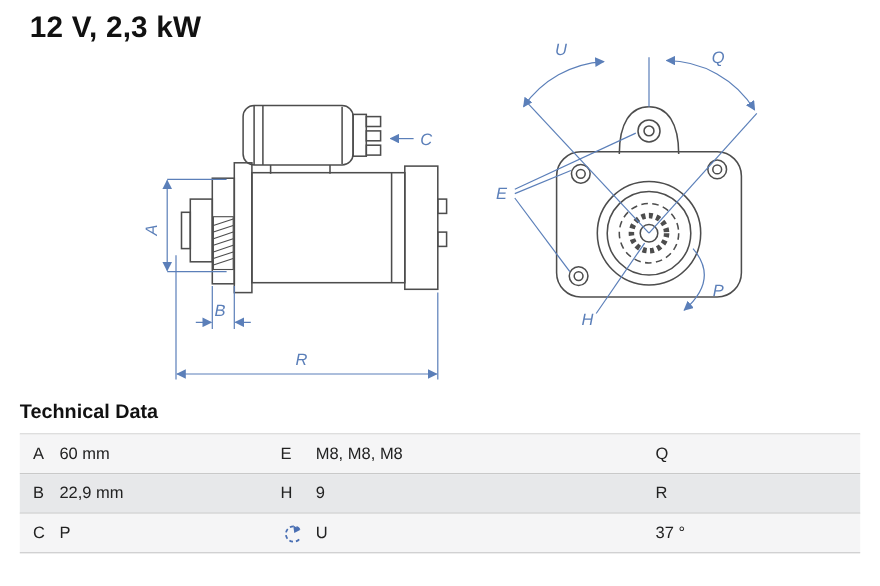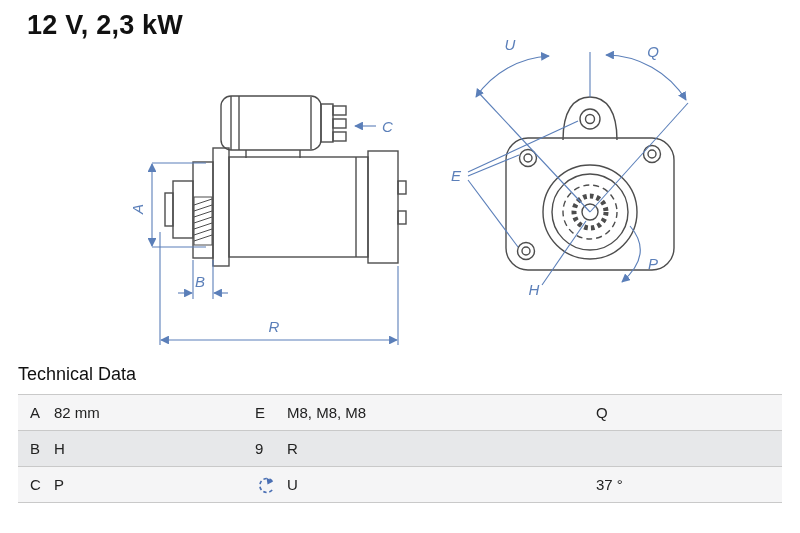--- a/index.html
+++ b/index.html
@@ -11,21 +11,21 @@
     position:absolute;left:27px;top:10px;
     font-size:27px;font-weight:700;letter-spacing:.2px;color:#111;
   }
   .drawing{position:absolute;left:0;top:0;width:800px;height:362px;}
   .gray{stroke:#4d4d4d;fill:none;stroke-width:1.4;}
   .gray-thin{stroke:#4d4d4d;fill:none;stroke-width:1;}
   .blue{stroke:#5b7fb9;fill:none;stroke-width:1.1;}
   .dimtext{fill:#5b7fb9;stroke:none;font-size:15px;font-style:italic;font-family:"Liberation Sans",sans-serif;}
   .tech-heading{
     position:absolute;left:18px;top:364px;
-    font-size:18px;font-weight:400;color:#111;
+    font-size:18px;font-weight:700;color:#111;
   }
   .table{
     position:absolute;left:18px;top:394px;width:764px;
     border-top:1px solid #c9c9c9;font-size:15px;color:#222;
   }
   .row{
     display:grid;
     grid-template-columns:36px 201px 32px 309px 28px auto;
     align-items:center;height:35px;border-bottom:1px solid #c9c9c9;
   }
@@ -147,27 +147,28 @@
     <text class="dimtext" text-anchor="middle" x="534" y="295">H</text>
     <text class="dimtext" x="648" y="269">P</text>
   </g>
 </svg>
 
 <div class="tech-heading">Technical Data</div>
 
 <div class="table">
   <div class="row">
     <div class="cell key1">A</div>
-    <div class="cell">82 mm</div>
+    <div class="cell">60 mm</div>
     <div class="cell">E</div>
     <div class="cell">M8, M8, M8</div>
     <div class="cell">Q</div>
   </div>
   <div class="row">
     <div class="cell key1">B</div>
+    <div class="cell">22,9 mm</div>
     <div class="cell">H</div>
     <div class="cell">9</div>
     <div class="cell">R</div>
   </div>
   <div class="row">
     <div class="cell key1">C</div>
     <div class="cell">P</div>
     <div class="cell">
       <svg class="rot-icon" width="22" height="22" viewBox="0 0 22 22" xmlns="http://www.w3.org/2000/svg">
         <path d="M 17.2,7 A 7 7 0 1 0 17.8,15.2" fill="none" stroke="#4a6fb3" stroke-width="1.6" stroke-dasharray="3.4 2.6"></path>

